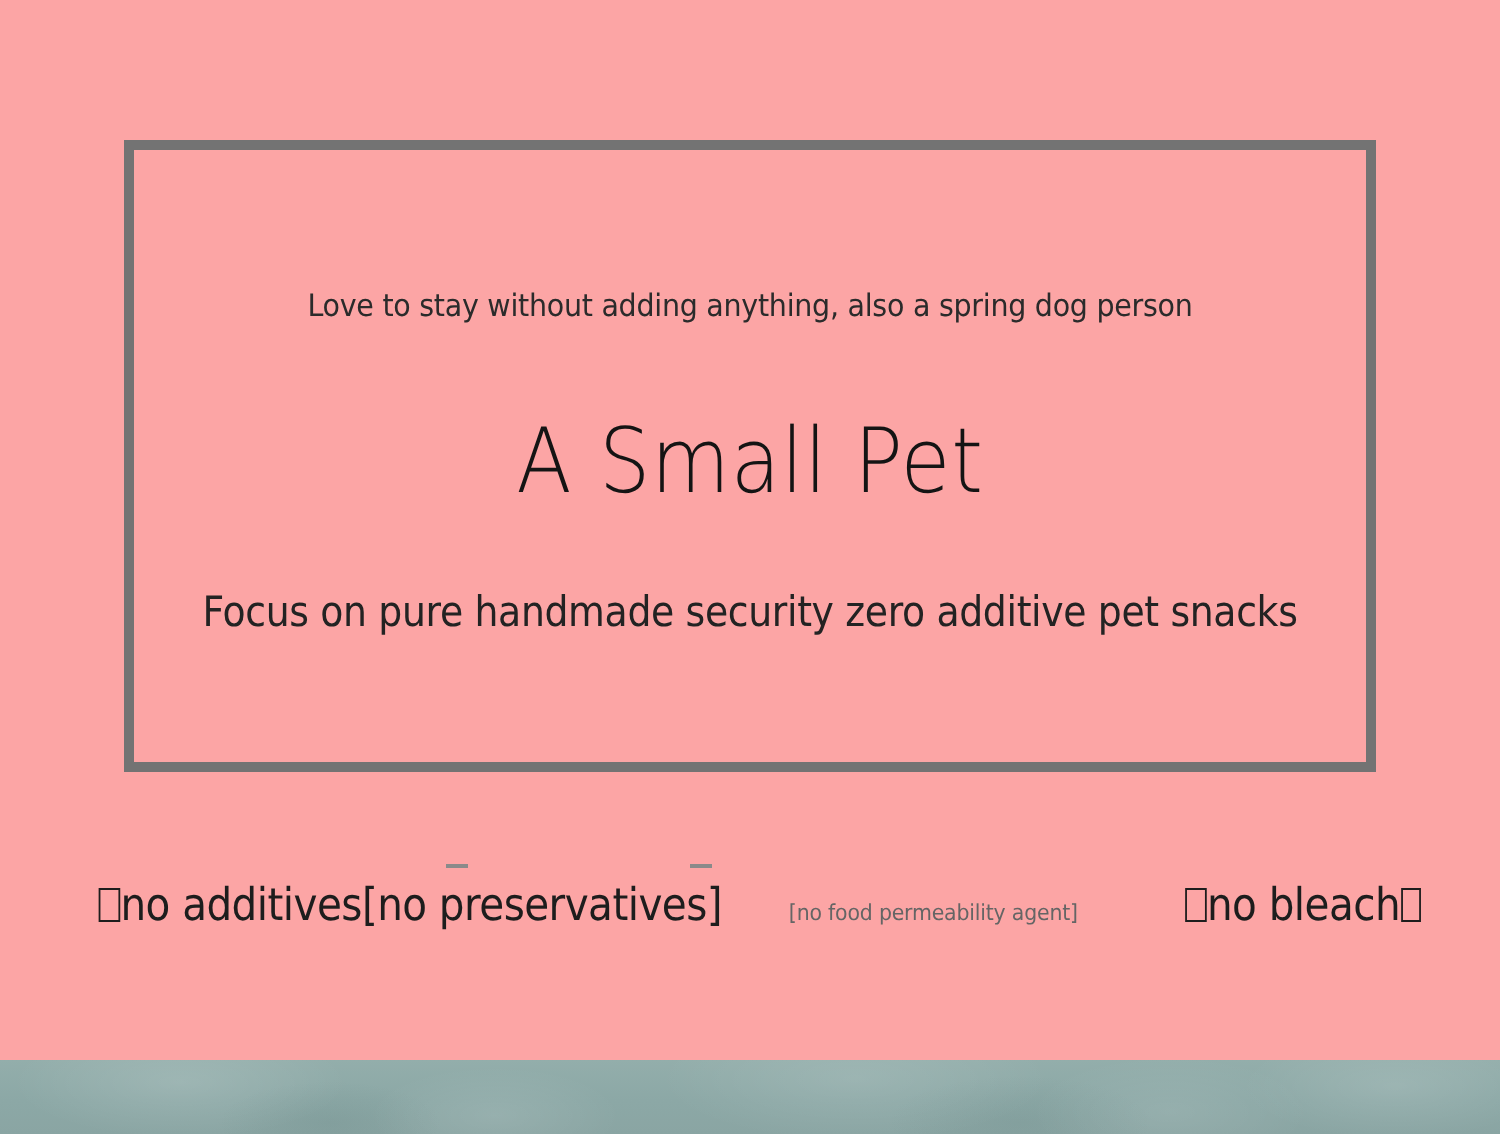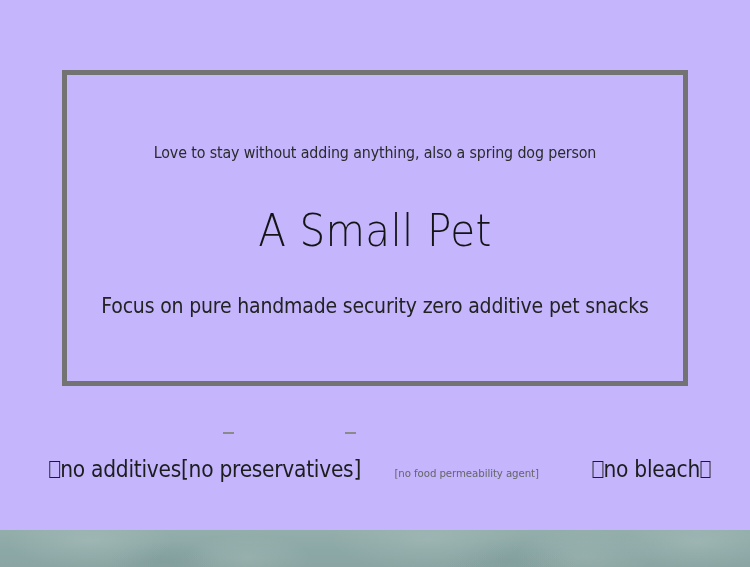--- a/index.html
+++ b/index.html
@@ -11,21 +11,21 @@
     height: 567px;
     background: #f4f4f4;
     font-family: "DejaVu Sans", sans-serif;
     overflow: hidden;
     position: relative;
   }
 
   #page {
     position: absolute;
     inset: 0;
-    background: #c4b5fd;
+    background: #fca5a5;
   }
 
   
   .hero-frame {
     position: absolute;
     left: 62px;
     top: 70px;
     width: 626px;
     height: 316px;
     border: 5px solid #737373;
@@ -88,21 +88,21 @@
     letter-spacing: -0.2px;
     line-height: 1;
     transform: scaleX(0.90);
   }
 
   
   .claims-row {
     position: absolute;
     left: 0;
     right: 0;
-    top: 452px;
+    top: 436px;
     height: 34px;
     display: flex;
     align-items: baseline;
     justify-content: center;
     white-space: nowrap;
   }
 
   .claim {
     font-family: "DejaVu Sans", sans-serif;
     font-size: 22.5px;

